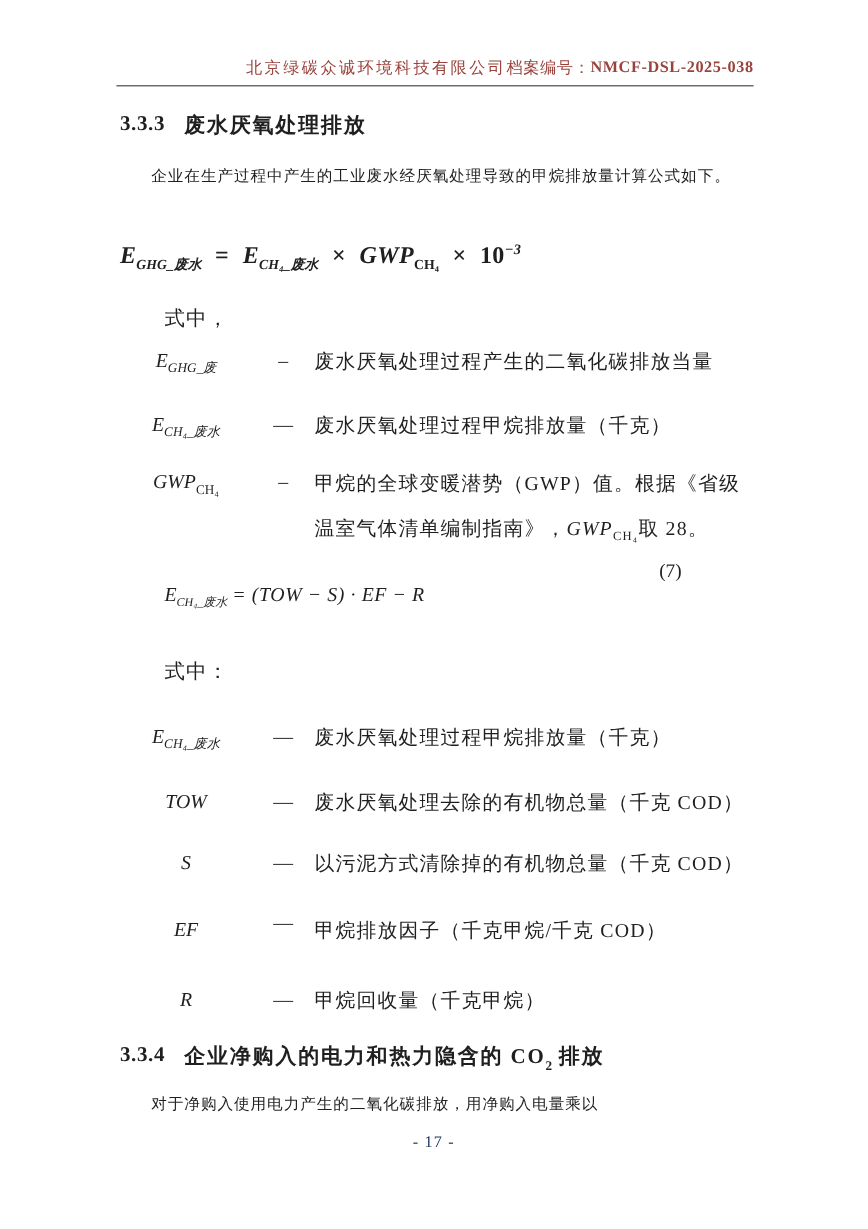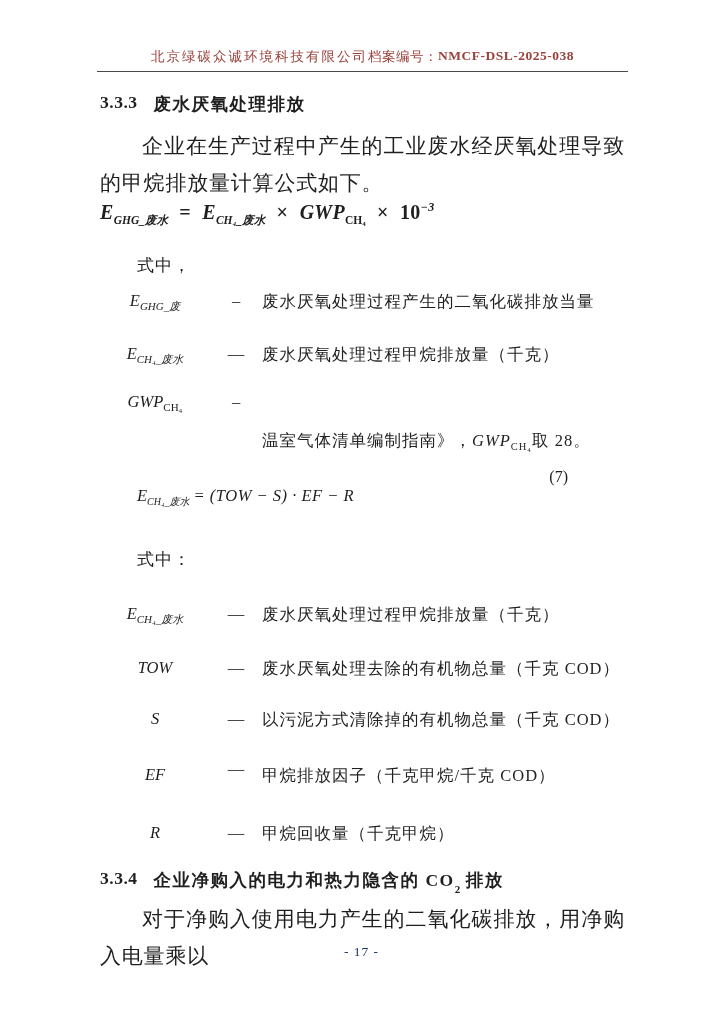--- a/index.html
+++ b/index.html
@@ -13,37 +13,37 @@
   body{
     width:723px;height:1024px;position:relative;overflow:hidden;
     font-family:"Liberation Serif","DejaVu Serif",serif;
     color:var(--ink);
   }
   .abs{position:absolute;left:100px;right:98px;}
 
   
   .page-header{
     position:absolute;left:97px;right:95px;top:48px;
-    display:flex;justify-content:center;align-items:flex-end;
+    display:flex;justify-content:flex-end;align-items:flex-end;
     border-bottom:1.5px solid var(--rule-gray);
     padding-bottom:5px;
     color:var(--header-red);
     font-size:13.5px;
   }
   .company{letter-spacing:2px;}
   .file-no{display:flex;letter-spacing:0.5px;}
   .file-no .num{font-weight:600;letter-spacing:0.5px;}
 
   
   .heading{font-weight:bold;font-size:17.5px;letter-spacing:1.5px;display:flex;text-align:right;}
   .heading .sec-num{letter-spacing:0.5px;margin-right:16px;}
 
   
   .para{
-    font-size:21px;line-height:37px;letter-spacing:0.8px;
+    font-size:13px;line-height:37px;letter-spacing:0.8px;
     text-align:justify;text-indent:2em;
   }
 
   
   .formula-main{
     text-align:left;font-size:20px;font-weight:bold;font-style:italic;
     letter-spacing:0.3px;
   }
   .formula-main sub{font-size:11.5px;font-style:italic;letter-spacing:0;}
   .formula-main sub.rm{font-style:normal;}
@@ -119,21 +119,21 @@
 <div class="abs def-row" style="top:344px">
   <span class="term"><span>E</span><sub>CH₄_废水</sub></span>
   <span class="dash">—</span>
   <span class="desc">废水厌氧处理过程甲烷排放量（千克）</span>
 </div>
 
 <div class="abs def-row" style="top:392px">
   <span class="term"><span>GWP</span><sub style="font-style:normal">CH₄</sub></span>
   <span class="dash">–</span>
   <span class="desc">
-    <br>
+    <span>甲烷的全球变暖潜势（GWP）值。根据《省级</span><br>
     <span>温室气体清单编制指南》，</span><span class="inline-math">GWP</span><sub>CH₄</sub><span>取 28。</span>
   </span>
 </div>
 
 <div class="abs eq7" style="top:468px">
   <span class="eq-label">(7)</span>
   <span class="eq-body">
     <span>E</span><sub>CH₄_废水</sub>
     <span class="rhs">= (TOW − S) · EF − R</span>
   </span>

